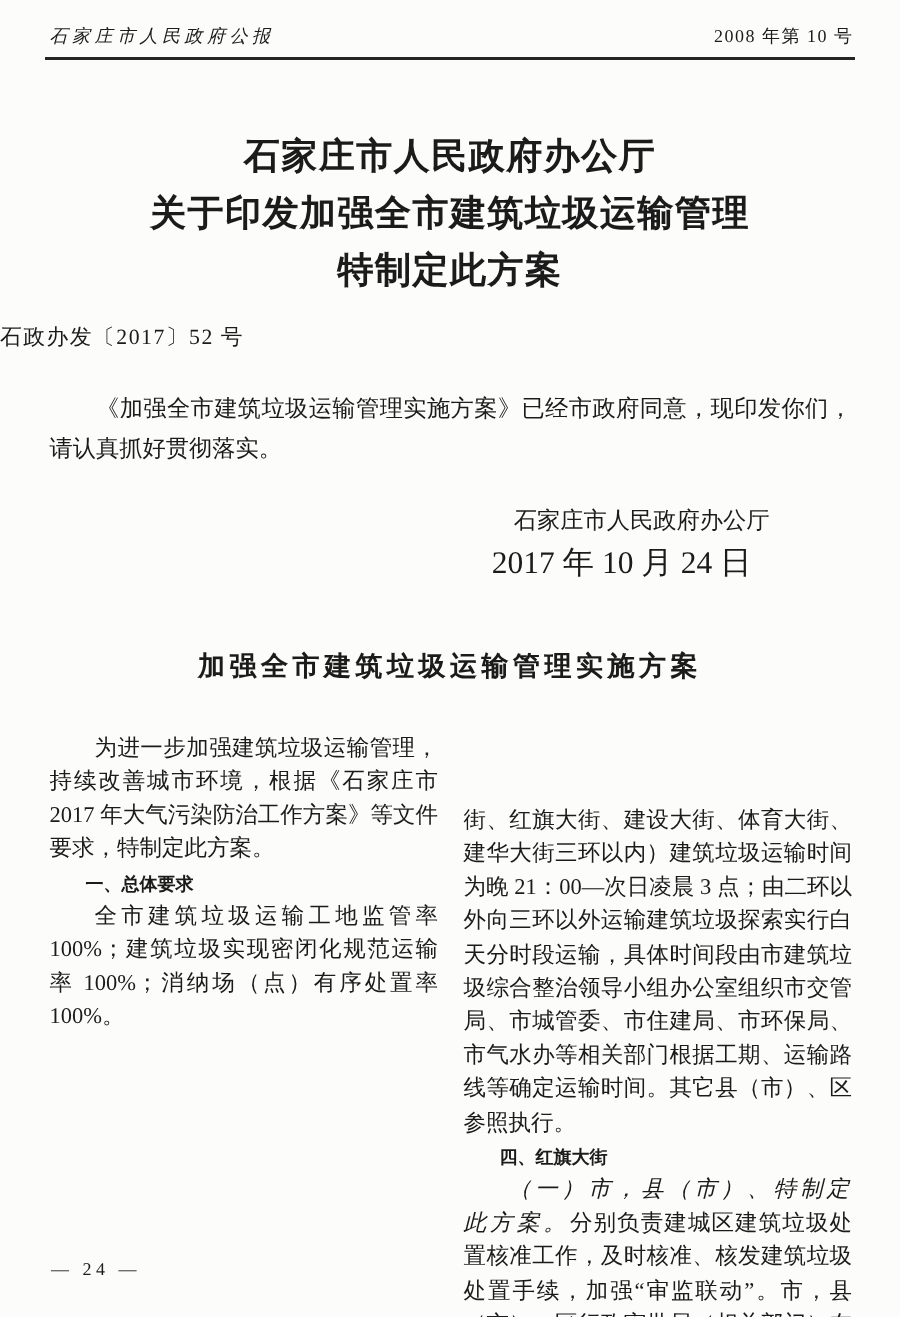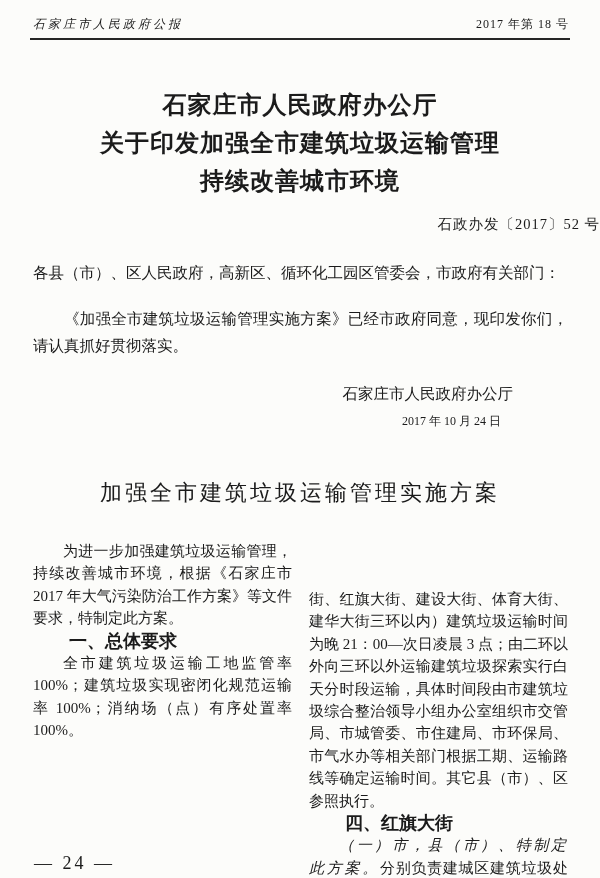--- a/index.html
+++ b/index.html
@@ -36,99 +36,98 @@
   .notice-title {
     margin-top: 46px;
     text-align: center;
     font-weight: 700;
     font-size: 24px;
     line-height: 38px;
     letter-spacing: 1px;
   }
   .doc-number {
     margin-top: 15px;
-    text-align: right;
+    text-align: left;
     font-size: 14.5px;
     letter-spacing: 1px;
   }
   
   .notice-body {
     margin: 25px 32px 0 33px;
     font-size: 15.5px;
     line-height: 27px;
     text-align: justify;
   }
   .notice-para { text-indent: 2em; margin-top: 19px; }
   .signature-block {
     margin-top: 22px;
     text-align: right;
     font-size: 15.5px;
     line-height: 26px;
   }
   .signature-name { padding-right: 55px; }
-  .signature-date { padding-right: 67px; margin-top: 1px; font-size: 12px; }
+  .signature-date { padding-right: 67px; margin-top: 1px; font-size: 21px; }
   
   .plan-title {
     margin-top: 44px;
     text-align: center;
-    font-weight: 400;
-    font-size: 22px;
+    font-weight: 700;
+    font-size: 18px;
     letter-spacing: 3px;
   }
   .columns {
     display: flex;
     gap: 17px;
     margin: 32px 32px 0 33px;
   }
   .column {
     flex: 1 1 0;
     min-width: 0;
     font-size: 15px;
     line-height: 22.4px;
     text-align: justify;
   }
   .column .para { text-indent: 2em; }
   .column .cont { text-indent: 0; margin-top: 48px; }
   .column .heading {
     text-indent: 2em;
     font-weight: 700;
     font-family: "Liberation Sans", "DejaVu Sans", sans-serif;
-    font-size: 18px;
+    font-size: 12px;
   }
   .kai { font-style: italic; letter-spacing: 2px; }
   
   .page-number {
     position: absolute;
     left: 34px;
-    bottom: 4px;
-    font-size: 18px;
+    bottom: 24px;
+    font-size: 12px;
     letter-spacing: 3px;
   }
 </style>
 </head>
 <body>
 
 <div class="page">
 
   <div class="header-row">
     <span class="journal-name">石家庄市人民政府公报</span>
-    <span class="issue-no">2017 年第 18 号</span>
+    <span class="issue-no">2008 年第 10 号</span>
   </div>
   <hr class="header-rule">
 
   <div class="notice-title">
     <div>石家庄市人民政府办公厅</div>
     <div>关于印发加强全市建筑垃圾运输管理</div>
-    <div>持续改善城市环境</div>
+    <div>特制定此方案</div>
   </div>
 
   <div class="doc-number">石政办发〔2017〕52 号</div>
 
   <div class="notice-body">
-    <div class="salutation">各县（市）、区人民政府，高新区、循环化工园区管委会，市政府有关部门：</div>
     <div class="notice-para">《加强全市建筑垃圾运输管理实施方案》已经市政府同意，现印发你们，请认真抓好贯彻落实。</div>
     <div class="signature-block">
       <div class="signature-name">石家庄市人民政府办公厅</div>
       <div class="signature-date">2017 年 10 月 24 日</div>
     </div>
   </div>
 
   <div class="plan-title">加强全市建筑垃圾运输管理实施方案</div>
 
   <div class="columns">

